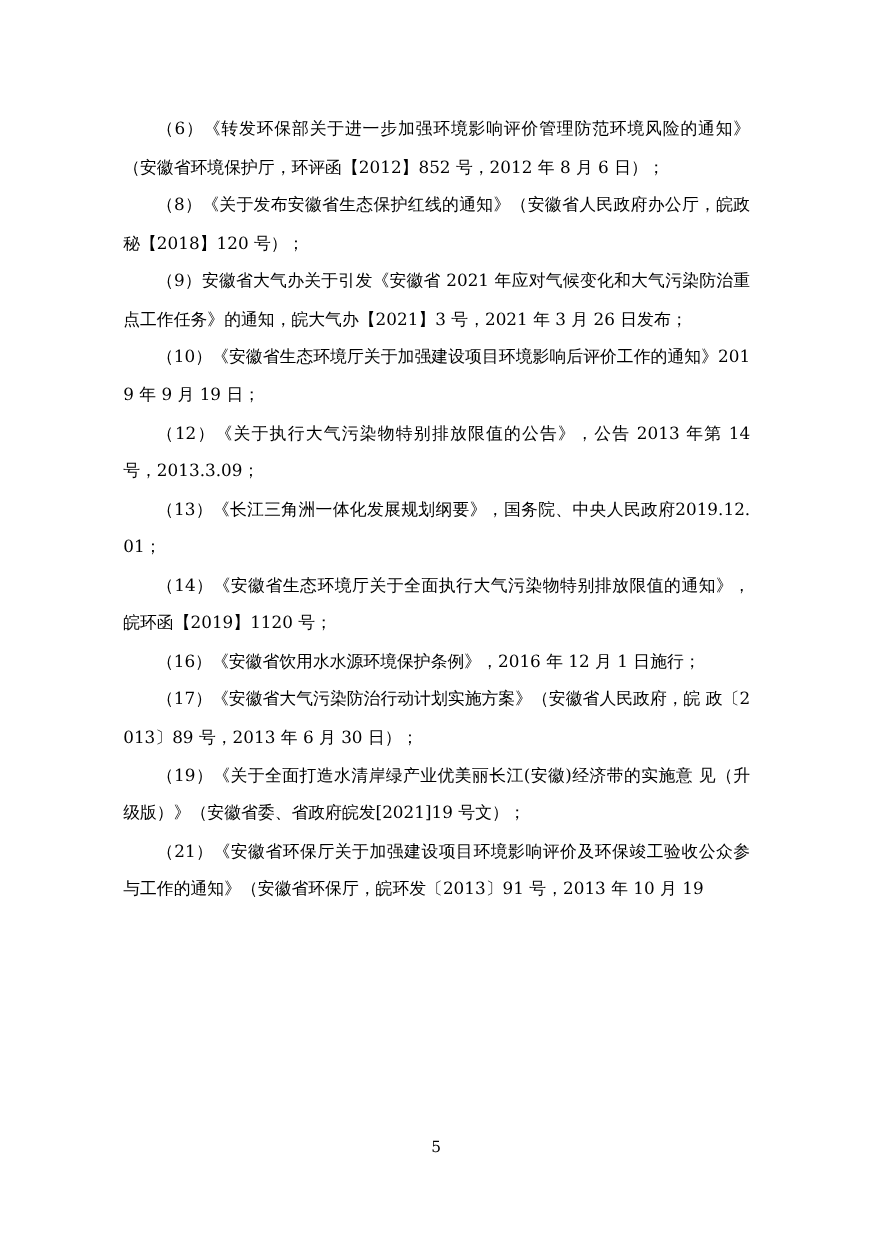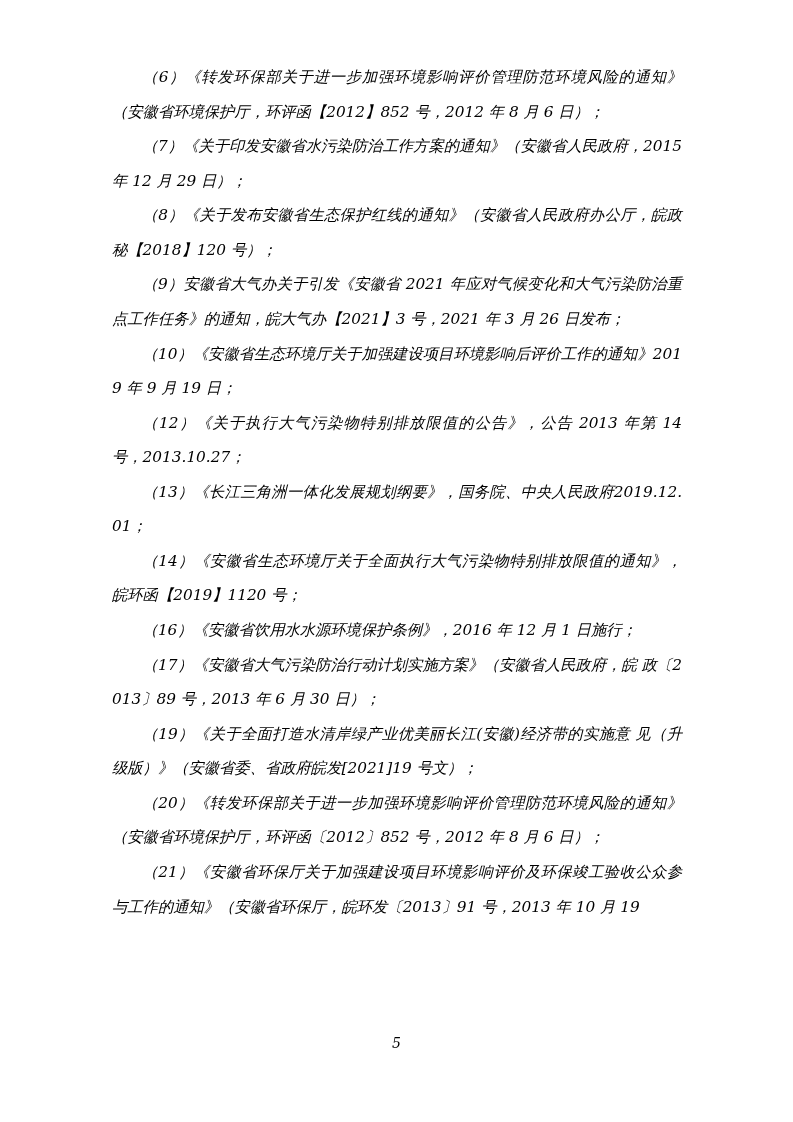--- a/index.html
+++ b/index.html
@@ -13,22 +13,21 @@
     font-family: "DejaVu Serif", "Liberation Serif", serif;
     color: #000000;
     position: relative;
     overflow: hidden;
   }
   .page {
     position: relative;
     width: 793px;
     height: 890px;
     box-sizing: border-box;
-    padding: 60px 112px 0 112px;
-    font-style: italic;
+    padding: 100px 112px 0 112px;
   }
   .doc-body {
     width: 570px;
   }
   .para {
     font-size: 15.3px;
     line-height: 2.26;
     text-align: justify;
     text-justify: inter-ideograph;
     text-indent: 2em;
@@ -45,27 +44,25 @@
     font-size: 14px;
     font-family: "DejaVu Serif", "Liberation Serif", serif;
   }
 </style>
 </head>
 <body>
 
 <div class="page">
   <div class="doc-body">
     <p class="para">（6）《转发环保部关于进一步加强环境影响评价管理防范环境风险的通知》（安徽省环境保护厅，环评函【2012】852 号，2012 年 8 月 6 日）；</p>
-    <p class="para">（7）《关于印发安徽省水污染防治工作方案的通知》（安徽省人民政府，2015 年 12 月 29 日）；</p>
     <p class="para">（8）《关于发布安徽省生态保护红线的通知》（安徽省人民政府办公厅，皖政秘【2018】120 号）；</p>
     <p class="para">（9）安徽省大气办关于引发《安徽省 2021 年应对气候变化和大气污染防治重点工作任务》的通知，皖大气办【2021】3 号，2021 年 3 月 26 日发布；</p>
     <p class="para">（10）《安徽省生态环境厅关于加强建设项目环境影响后评价工作的通知》2019 年 9 月 19 日；</p>
-    <p class="para">（12）《关于执行大气污染物特别排放限值的公告》，公告 2013 年第 14 号，2013.10.27；</p>
+    <p class="para">（12）《关于执行大气污染物特别排放限值的公告》，公告 2013 年第 14 号，2013.3.09；</p>
     <p class="para">（13）《长江三角洲一体化发展规划纲要》，国务院、中央人民政府2019.12.01；</p>
     <p class="para">（14）《安徽省生态环境厅关于全面执行大气污染物特别排放限值的通知》，皖环函【2019】1120 号；</p>
     <p class="para">（16）《安徽省饮用水水源环境保护条例》，2016 年 12 月 1 日施行；</p>
     <p class="para">（17）《安徽省大气污染防治行动计划实施方案》（安徽省人民政府，皖 政〔2013〕89 号，2013 年 6 月 30 日）；</p>
     <p class="para">（19）《关于全面打造水清岸绿产业优美丽长江(安徽)经济带的实施意 见（升级版）》（安徽省委、省政府皖发[2021]19 号文）；</p>
-    <p class="para">（20）《转发环保部关于进一步加强环境影响评价管理防范环境风险的通知》（安徽省环境保护厅，环评函〔2012〕852 号，2012 年 8 月 6 日）；</p>
     <p class="para">（21）《安徽省环保厅关于加强建设项目环境影响评价及环保竣工验收公众参与工作的通知》（安徽省环保厅，皖环发〔2013〕91 号，2013 年 10 月 19</p>
   </div>
   <div class="page-number">5</div>
 </div>
 
 </body></html>

